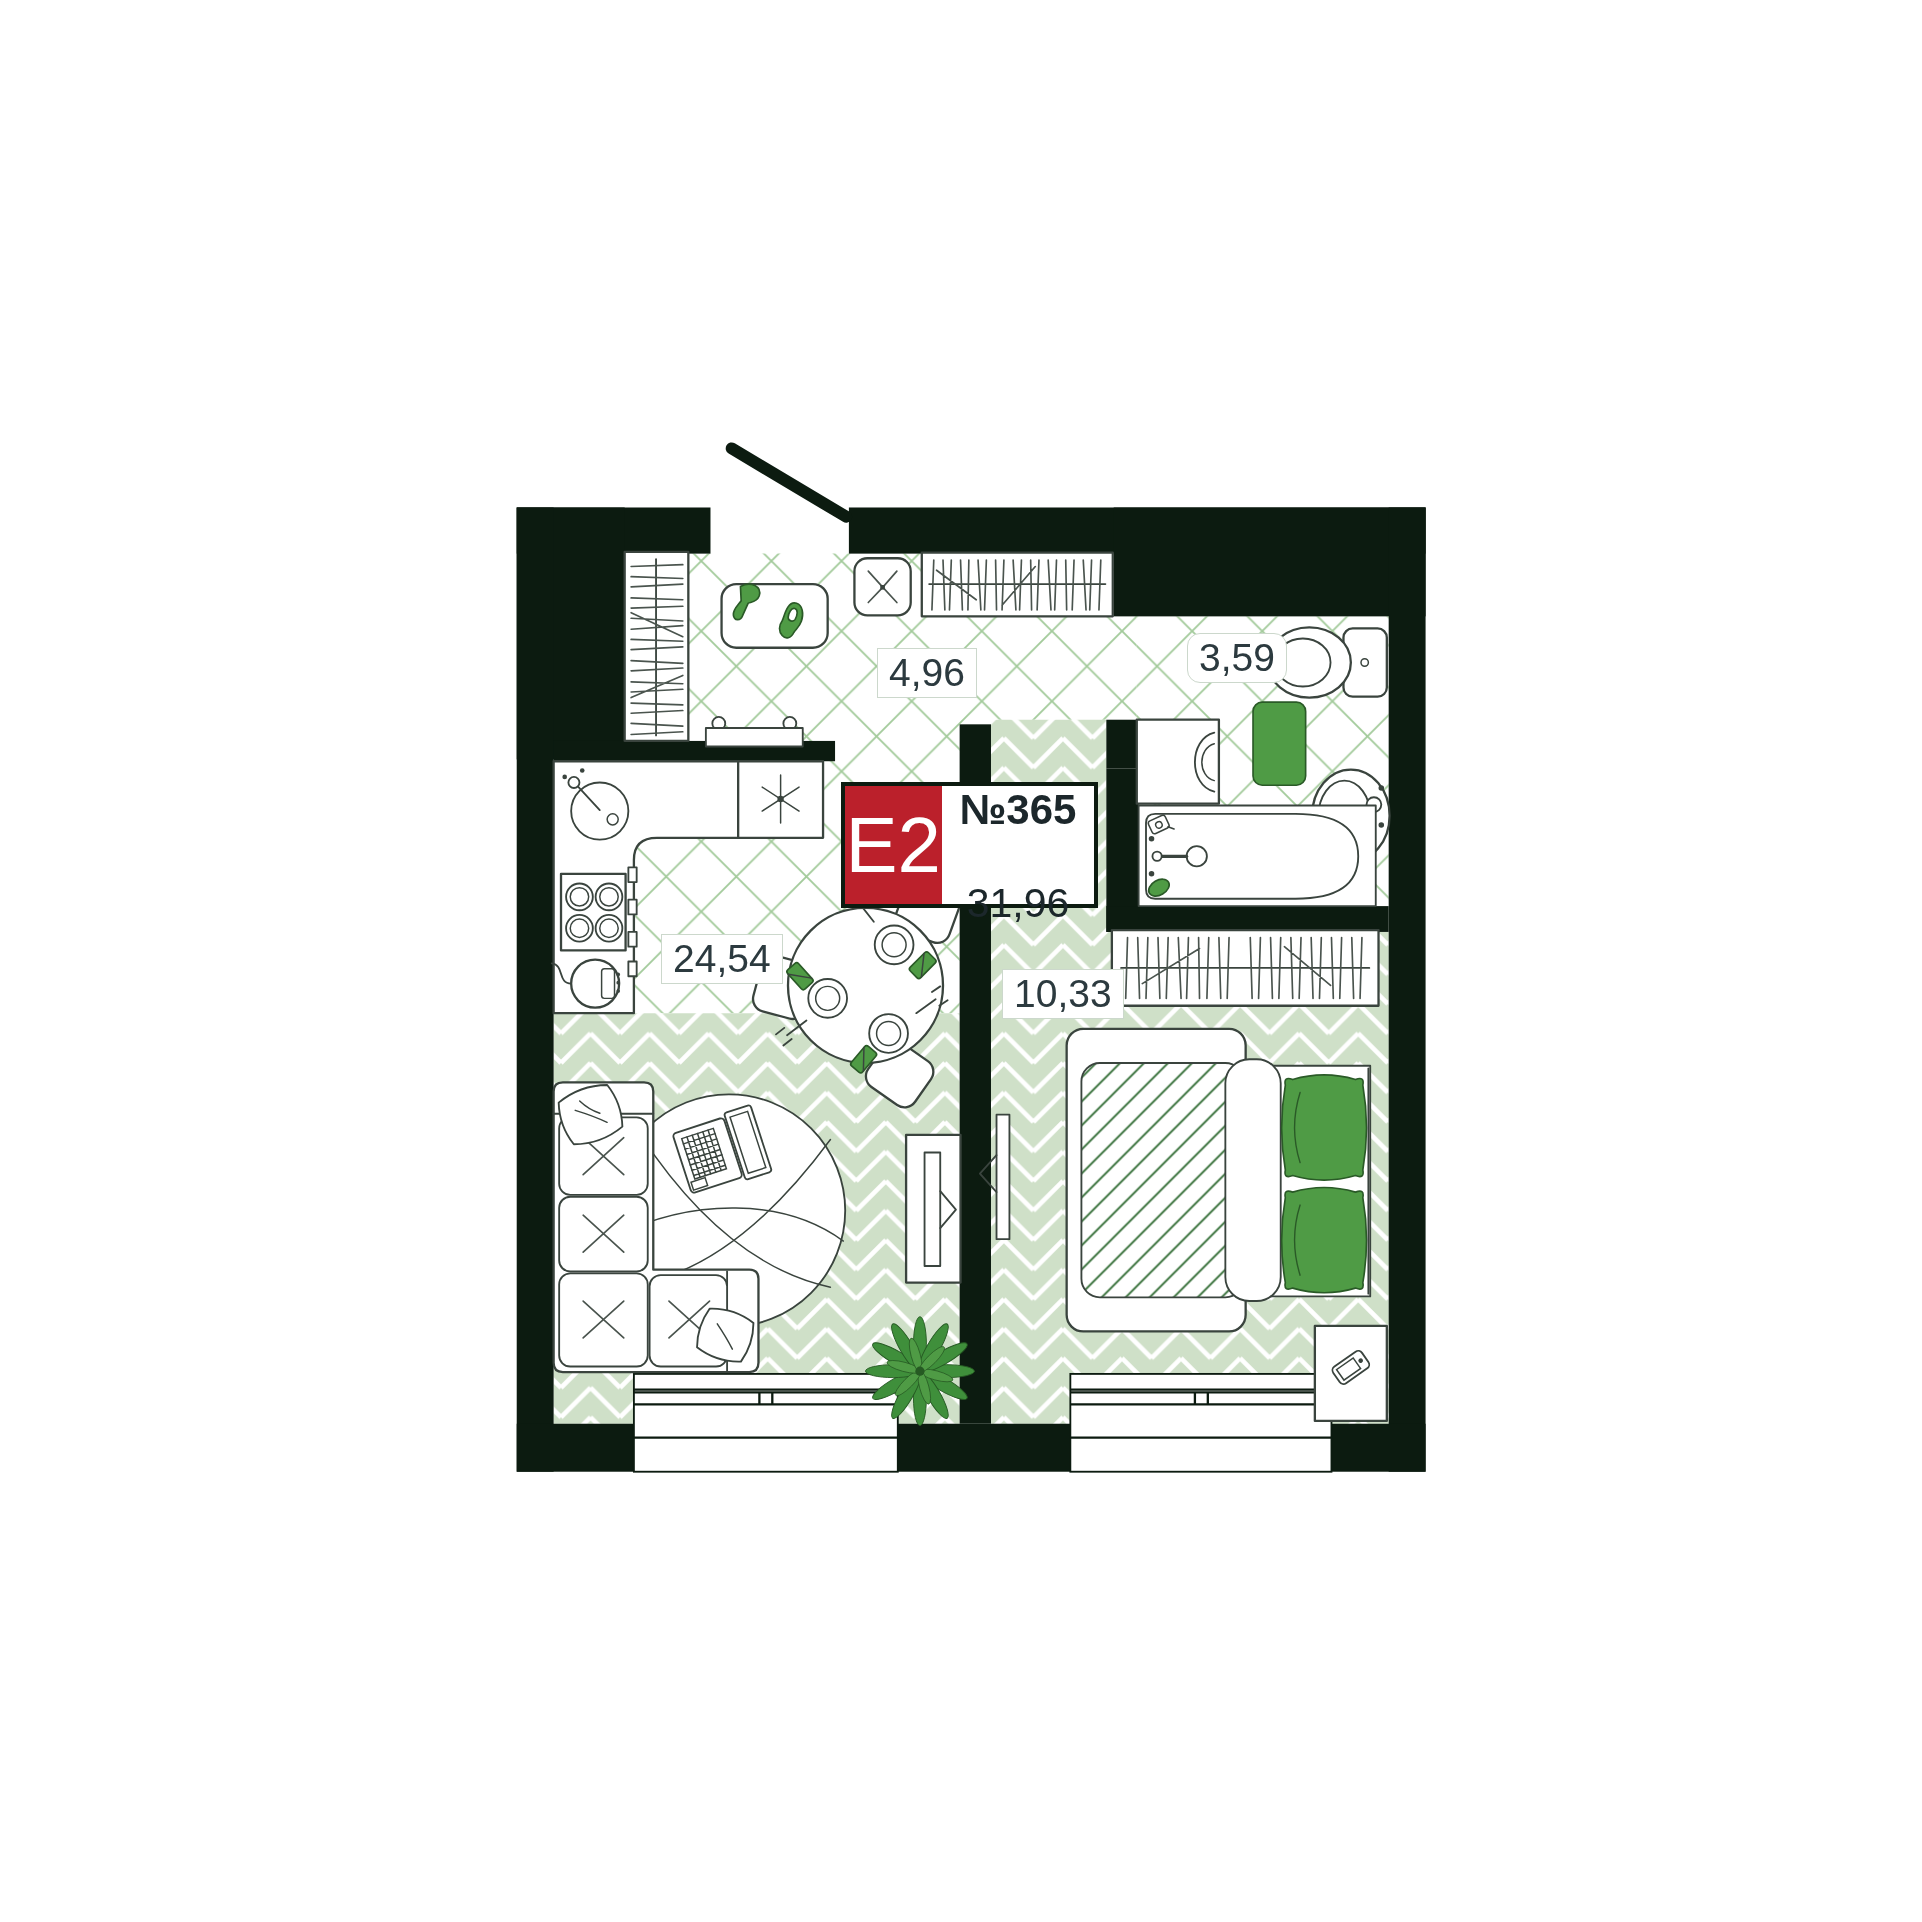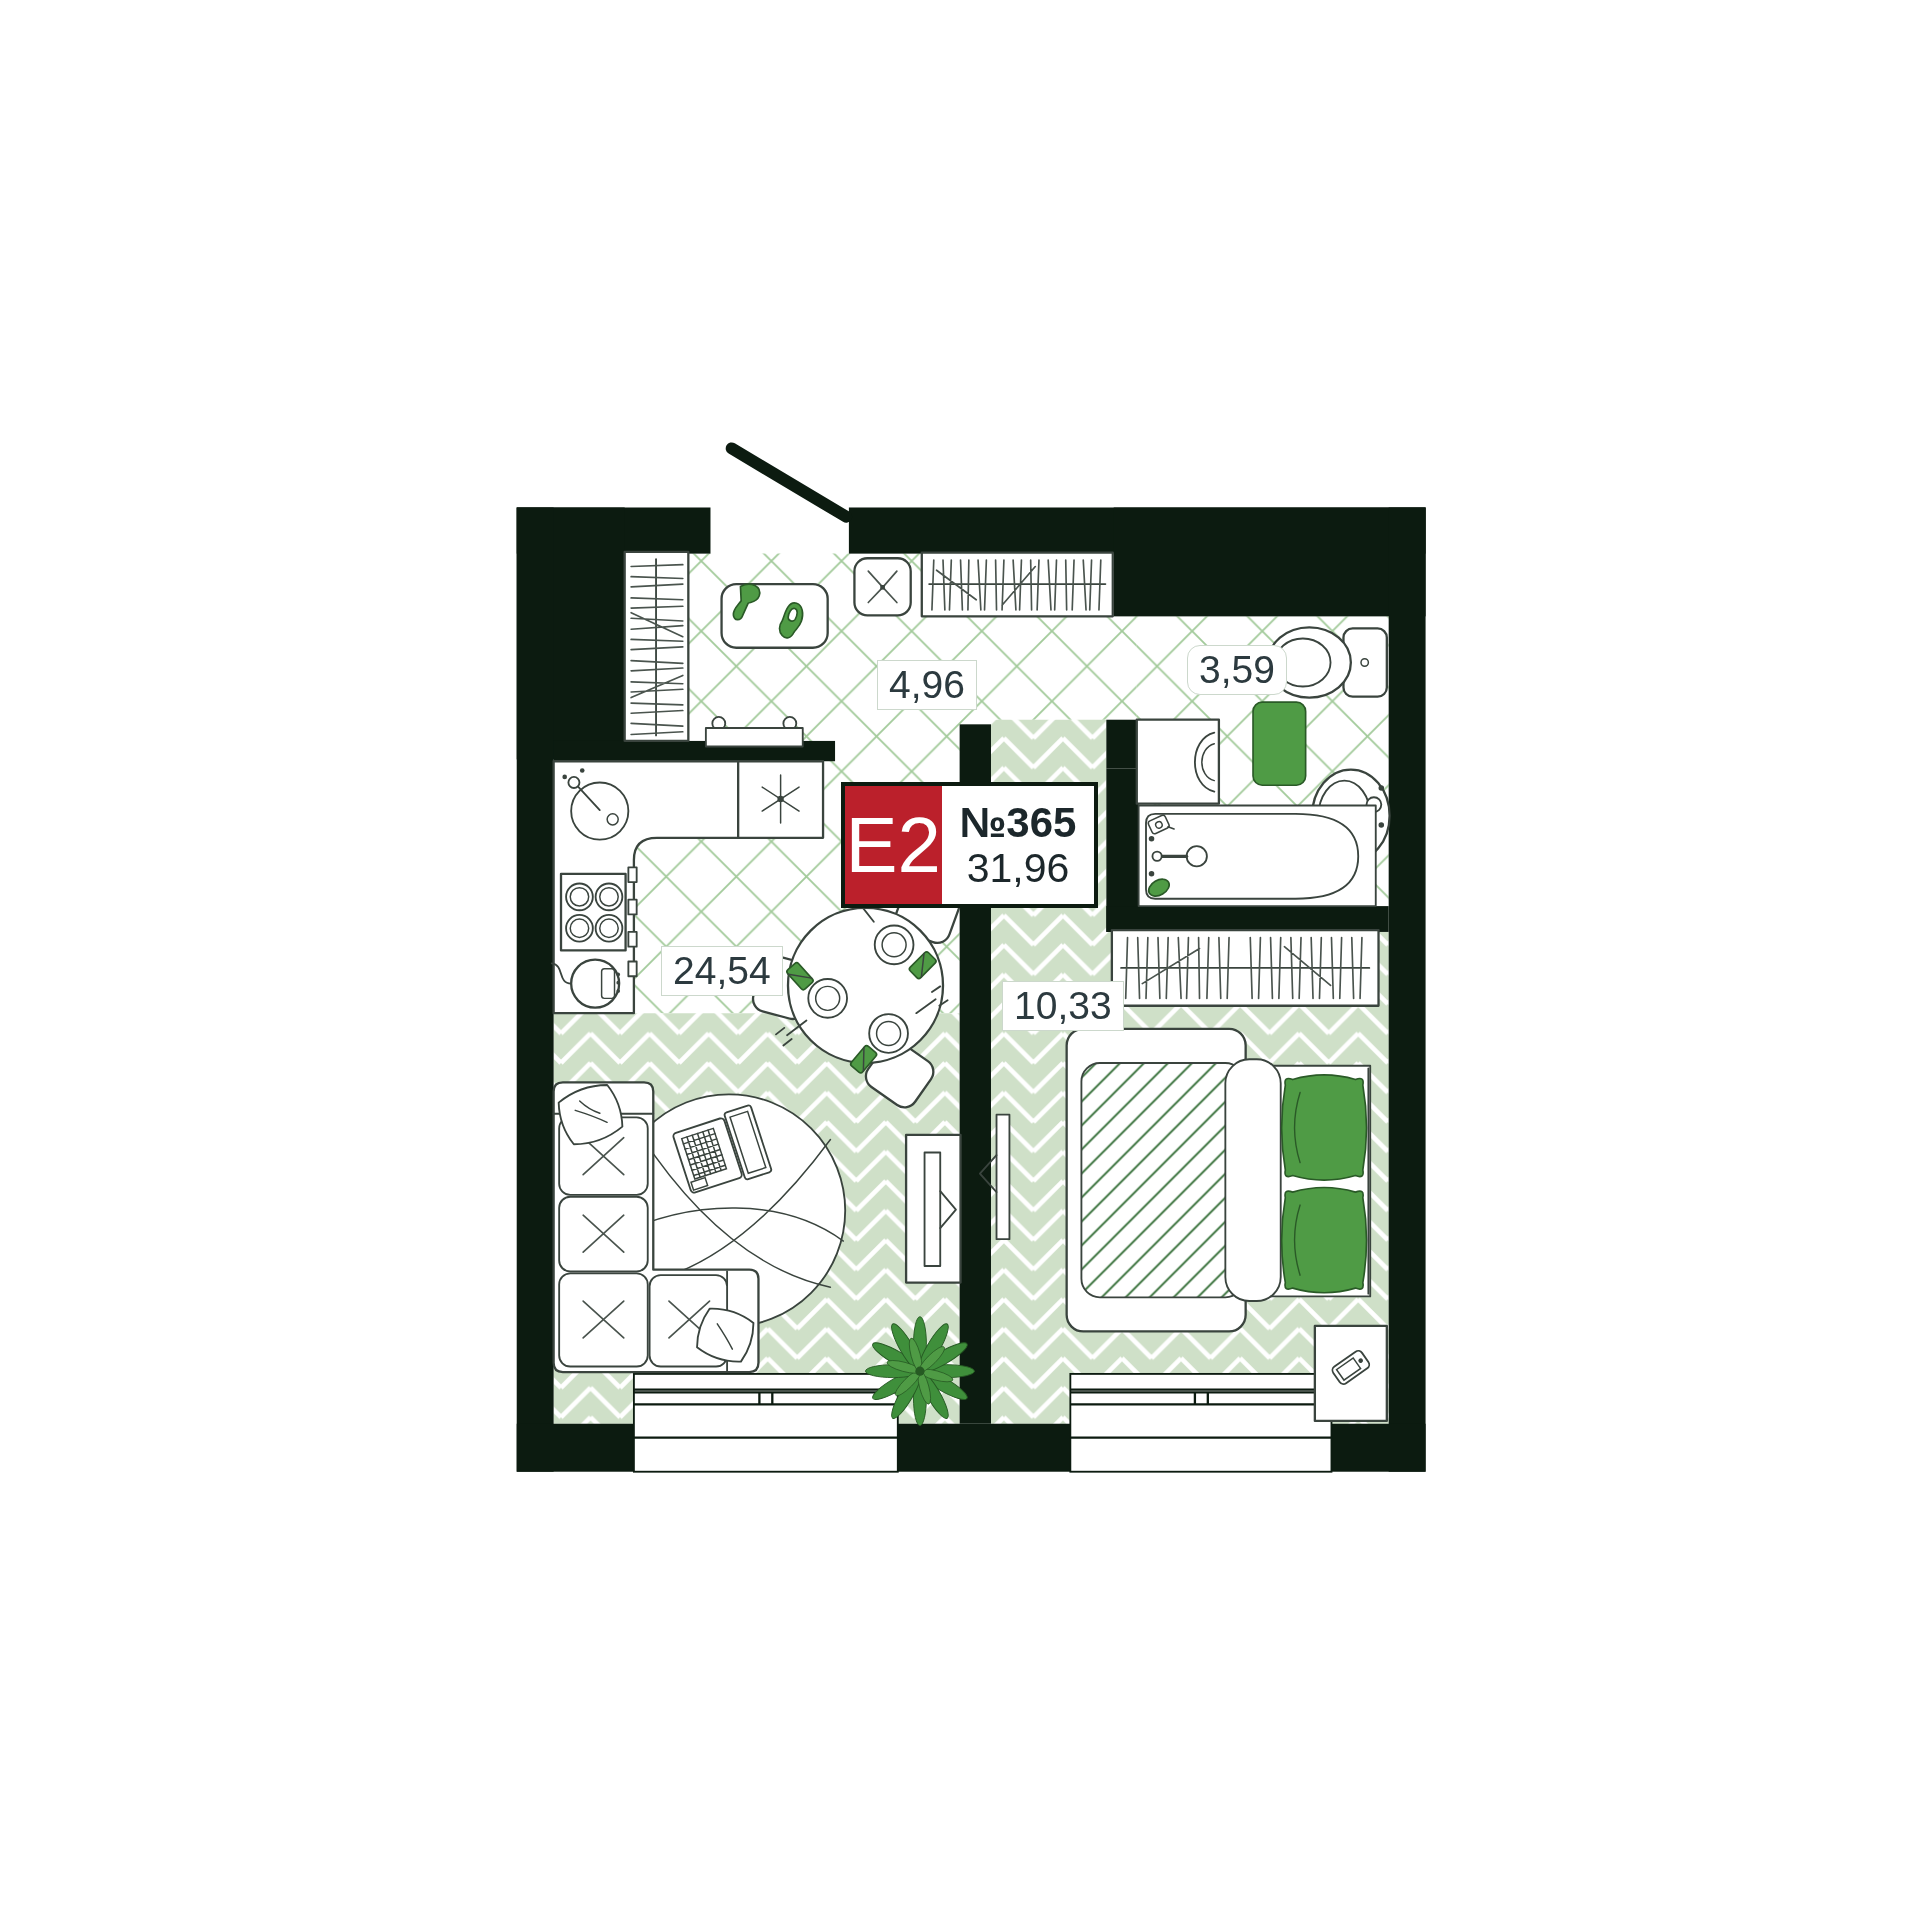--- a/index.html
+++ b/index.html
@@ -11,27 +11,27 @@
   .s  {fill:#ffffff;stroke:#3a443e;stroke-width:2.5;stroke-linejoin:round;stroke-linecap:round;}
   .sT {fill:#ffffff;stroke:#3a443e;stroke-width:2;stroke-linejoin:round;}
   .s2 {fill:none;stroke:#3a443e;stroke-width:2;stroke-linecap:round;}
   .s1 {fill:none;stroke:#3a443e;stroke-width:1.6;stroke-linecap:round;}
   .hair{fill:none;stroke:#4a544e;stroke-width:1.8;stroke-linecap:round;}
   .grn{fill:#4f9b45;stroke:#2a5a27;stroke-width:1.8;stroke-linejoin:round;}
   .grnT{fill:none;stroke:#2a5a27;stroke-width:1.5;stroke-linecap:round;}
   .dot{fill:#3a443e;}
 
   .area-label{position:absolute;background:#ffffff;border:1.8px solid #ccd8cc;color:#2c3a3f;
-      font-size:39px;line-height:46px;padding:0.9px 11px;letter-spacing:0;margin-top:12px;}
+      font-size:39px;line-height:46px;padding:0.9px 11px;letter-spacing:0;}
   .badge{position:absolute;left:841px;top:782px;width:257px;height:126px;background:#0c1b10;
       padding:3.7px;box-sizing:border-box;display:flex;}
   .badge-red{width:97px;background:#bb202b;color:#ffffff;display:flex;align-items:center;
       justify-content:center;font-size:78px;line-height:1;}
   .badge-white{flex:1;background:#ffffff;display:flex;flex-direction:column;align-items:center;
-      justify-content:center;color:#1c272b;}
+      justify-content:flex-start;color:#1c272b;gap:48px;}
   .badge-num{font-weight:700;font-size:42px;line-height:1.12;}
   .badge-area{font-size:41px;line-height:1.12;}
 </style>
 </head>
 <body>
 
 <div class="canvas">
 
 <svg class="plan-svg" viewBox="0 0 2083 2083">
   <defs>

